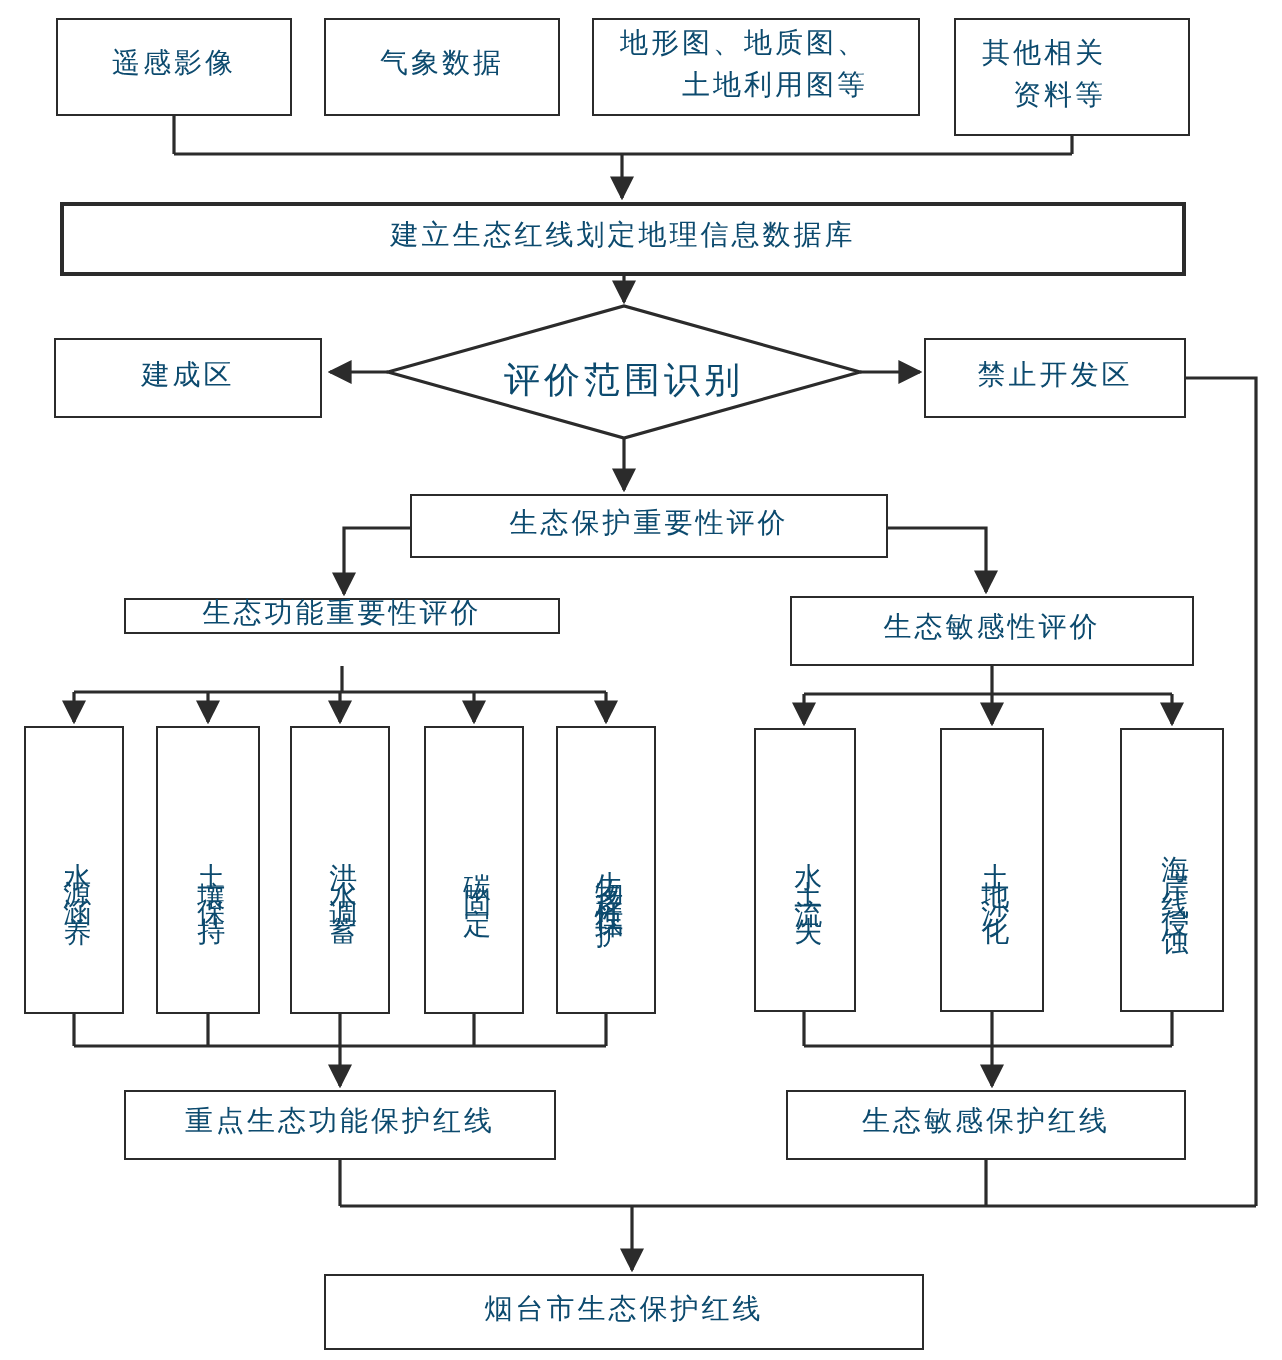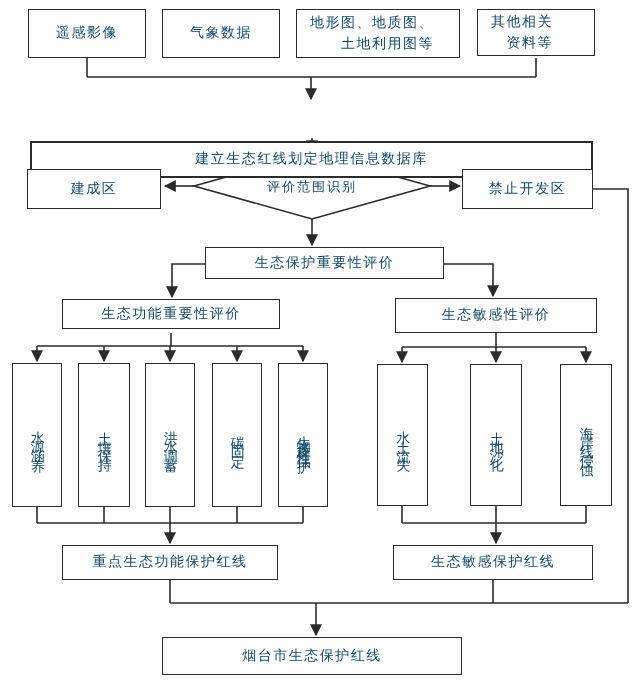--- a/index.html
+++ b/index.html
@@ -16,21 +16,21 @@
   }
   .box.thin{border-width:1.5px;}
   .box.left-text{justify-content:flex-start;text-align:right;padding-left:13px;}
   .vbox{
     writing-mode:vertical-rl;text-orientation:upright;
     letter-spacing:9px;padding-top:6px;
   }
   .vbox.tight{letter-spacing:4px;}
   .diamond-label{
     position:absolute;left:222px;top:178px;width:180px;text-align:center;
-    font-size:13px;letter-spacing:2px;
+    font-size:18px;letter-spacing:2px;
   }
 </style>
 </head>
 <body>
 
 <div id="stage">
 
   <svg id="connectors" width="641" height="680" viewBox="0 0 641 680">
     <defs>
       <marker id="arr" viewBox="0 0 10 10" refX="9" refY="5" markerWidth="7.5" markerHeight="7.5" orient="auto-start-reverse">
@@ -74,32 +74,32 @@
 
       <path d="M170 580 V603 M493 580 V603 M170 603 H628"></path>
       <path d="M316 603 V635" marker-end="url(#arr)"></path>
     </g>
   </svg>
 
   <div class="box thin" style="left:28px;top:9px;width:118px;height:49px;">遥感影像</div>
   <div class="box thin" style="left:162px;top:9px;width:118px;height:49px;">气象数据</div>
   <div class="box thin left-text" style="left:296px;top:9px;width:164px;height:49px;">地形图、地质图、
 土地利用图等</div>
-  <div class="box thin left-text" style="left:477px;top:9px;width:118px;height:47px;">其他相关
+  <div class="box thin left-text" style="left:477px;top:9px;width:118px;height:59px;">其他相关
 资料等</div>
 
-  <div class="box" style="left:30px;top:101px;width:563px;height:37px;margin-top:40px;">建立生态红线划定地理信息数据库</div>
+  <div class="box" style="left:30px;top:101px;width:563px;height:37px;">建立生态红线划定地理信息数据库</div>
 
   <div class="diamond-label">评价范围识别</div>
 
   <div class="box thin" style="left:27px;top:169px;width:134px;height:40px;">建成区</div>
   <div class="box thin" style="left:462px;top:169px;width:131px;height:40px;">禁止开发区</div>
 
   <div class="box thin" style="left:205px;top:247px;width:239px;height:32px;">生态保护重要性评价</div>
-  <div class="box thin" style="left:62px;top:299px;width:218px;height:30px;">生态功能重要性评价</div>
+  <div class="box thin" style="left:62px;top:299px;width:218px;height:18px;">生态功能重要性评价</div>
   <div class="box thin" style="left:395px;top:298px;width:202px;height:35px;font-family:Liberation Serif, serif;">生态敏感性评价</div>
 
   <div class="box thin vbox" style="left:12px;top:363px;width:50px;height:144px;">水源涵养</div>
   <div class="box thin vbox" style="left:78px;top:363px;width:52px;height:144px;">土壤保持</div>
   <div class="box thin vbox" style="left:145px;top:363px;width:50px;height:144px;">洪水调蓄</div>
   <div class="box thin vbox" style="left:212px;top:363px;width:50px;height:144px;">碳固定</div>
   <div class="box thin vbox tight" style="left:278px;top:363px;width:50px;height:144px;">生物多样性保护</div>
 
   <div class="box thin vbox" style="left:377px;top:364px;width:51px;height:142px;">水土流失</div>
   <div class="box thin vbox" style="left:470px;top:364px;width:52px;height:142px;">土地沙化</div>

